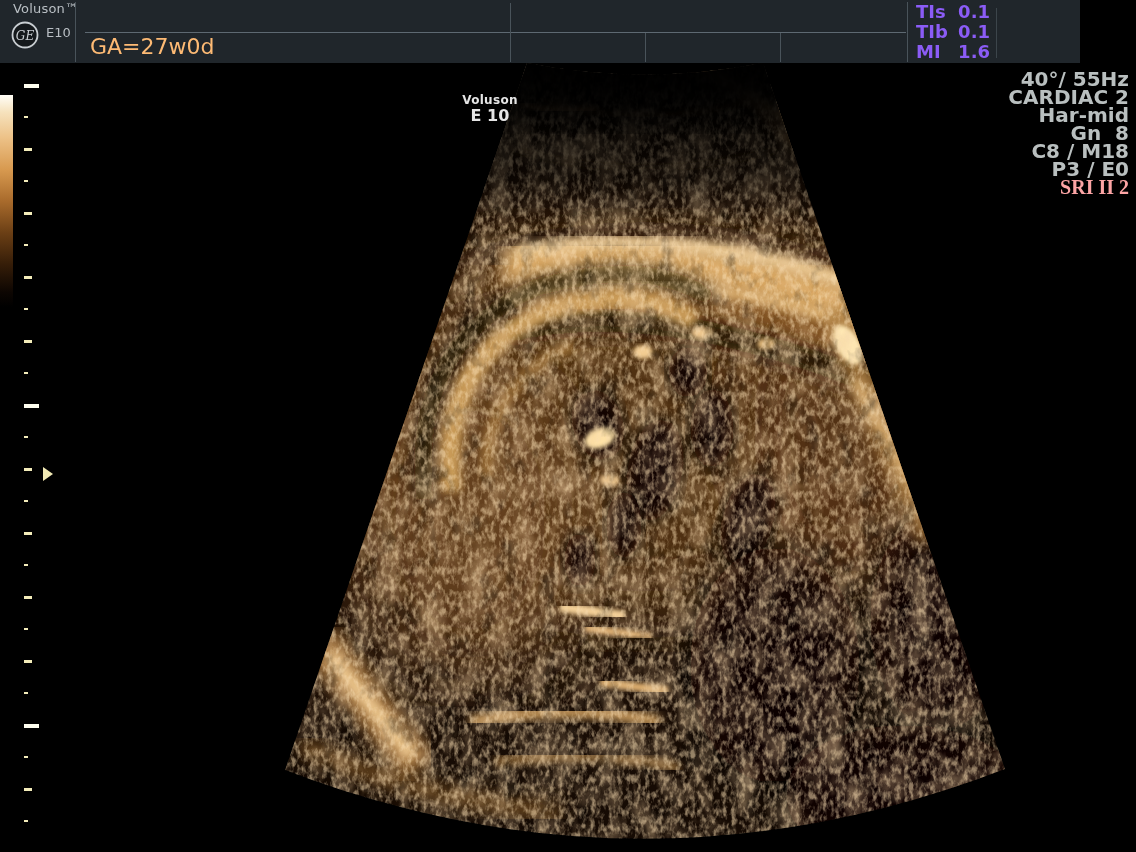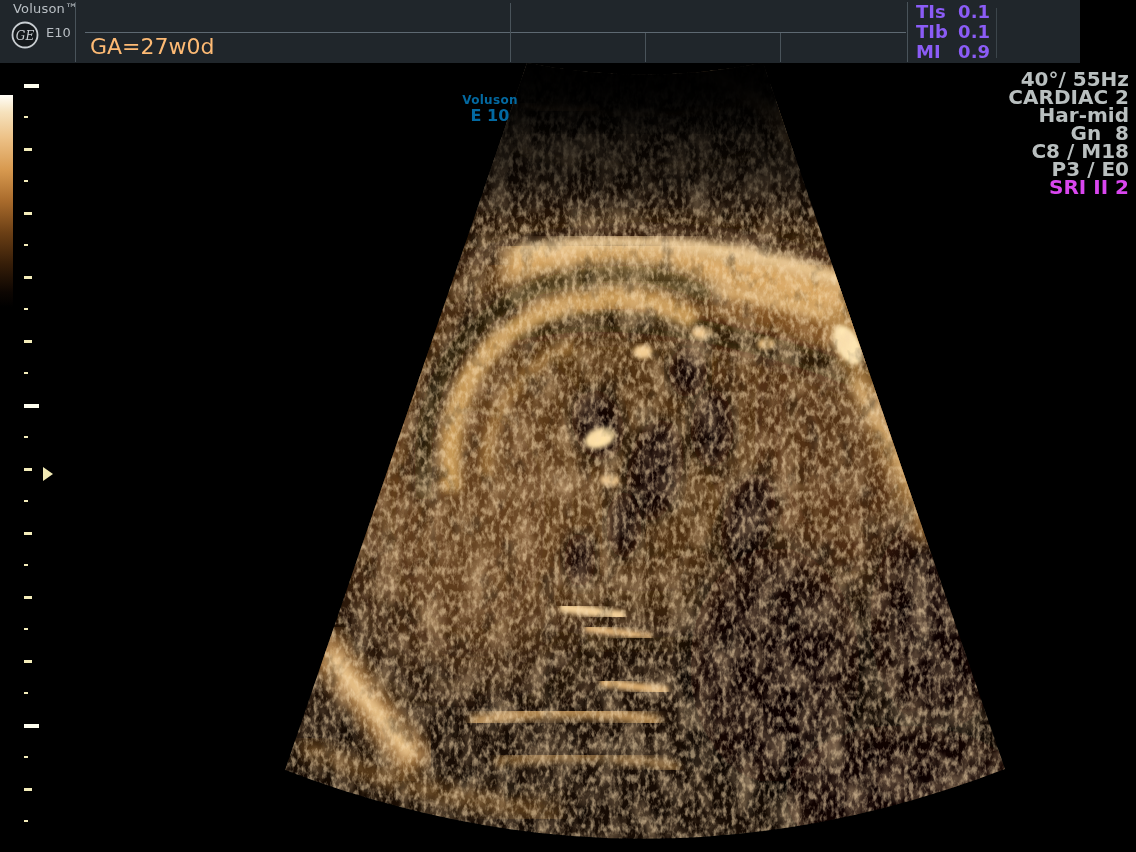--- a/index.html
+++ b/index.html
@@ -172,21 +172,21 @@
       <div class="tick" style="top: 628px; width: 4px; height: 2px;"></div>
       <div class="tick" style="top: 660px; width: 8px; height: 3px;"></div>
       <div class="tick" style="top: 692px; width: 4px; height: 2px;"></div>
       <div class="tick long" style="top: 724px; width: 15px; height: 4px;"></div>
       <div class="tick" style="top: 756px; width: 4px; height: 2px;"></div>
       <div class="tick" style="top: 788px; width: 8px; height: 3px;"></div>
       <div class="tick" style="top: 820px; width: 4px; height: 2px;"></div>
     </div>
   <div class="focus-marker"></div>
 
-  <div class="watermark" style="color: #0369a1;">
+  <div class="watermark" style="color: #e5e5e5;">
     <div class="wm1">Voluson</div>
     <div class="wm2">E 10</div>
   </div>
 
   <div class="header">
     <div class="brand-name">Voluson™</div>
     <svg class="logo" viewBox="0 0 30 30">
       <circle cx="15" cy="15" r="12.5" fill="#15191c" stroke="#c9ced2" stroke-width="1.8"></circle>
       <text x="15" y="19.5" font-family="DejaVu Serif, serif" font-style="italic" font-size="12" fill="#c9ced2" text-anchor="middle">GE</text>
     </svg>
@@ -206,29 +206,29 @@
       <div class="row">
         <span>TIs</span>
         <span>0.1</span>
       </div>
       <div class="row">
         <span>TIb</span>
         <span>0.1</span>
       </div>
       <div class="row">
         <span>MI</span>
-        <span>0.9</span>
+        <span>1.6</span>
       </div>
     </div>
 
   </div>
 
   <div class="params">
     <div class="param">40°/ 55Hz</div>
     <div class="param">CARDIAC 2</div>
     <div class="param">Har-mid</div>
     <div class="param">Gn  8</div>
     <div class="param">C8 / M18</div>
     <div class="param">P3 / E0</div>
-    <div class="param" style="color: #d946ef;">SRI II 2</div>
+    <div class="param" style="color: #fca5a5; font-family: Liberation Serif, serif;">SRI II 2</div>
   </div>
 
 </div>
 
 </body></html>

